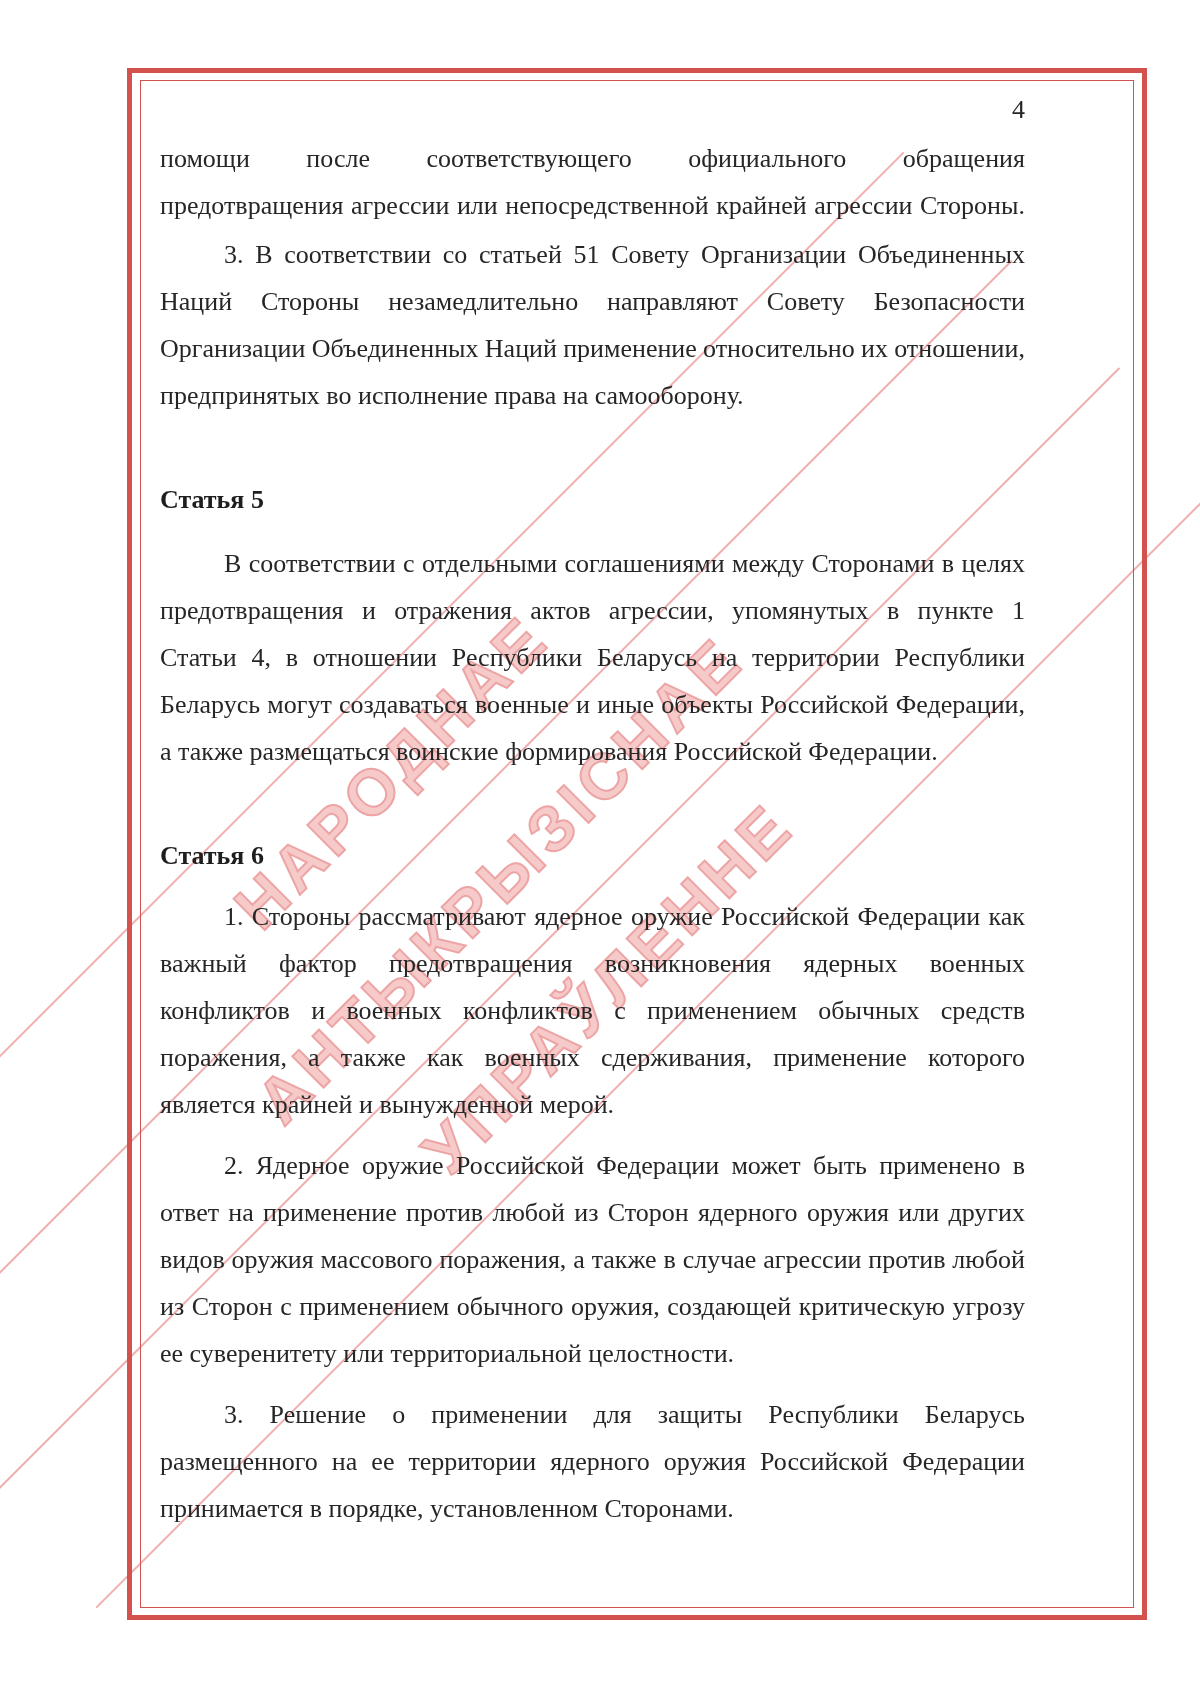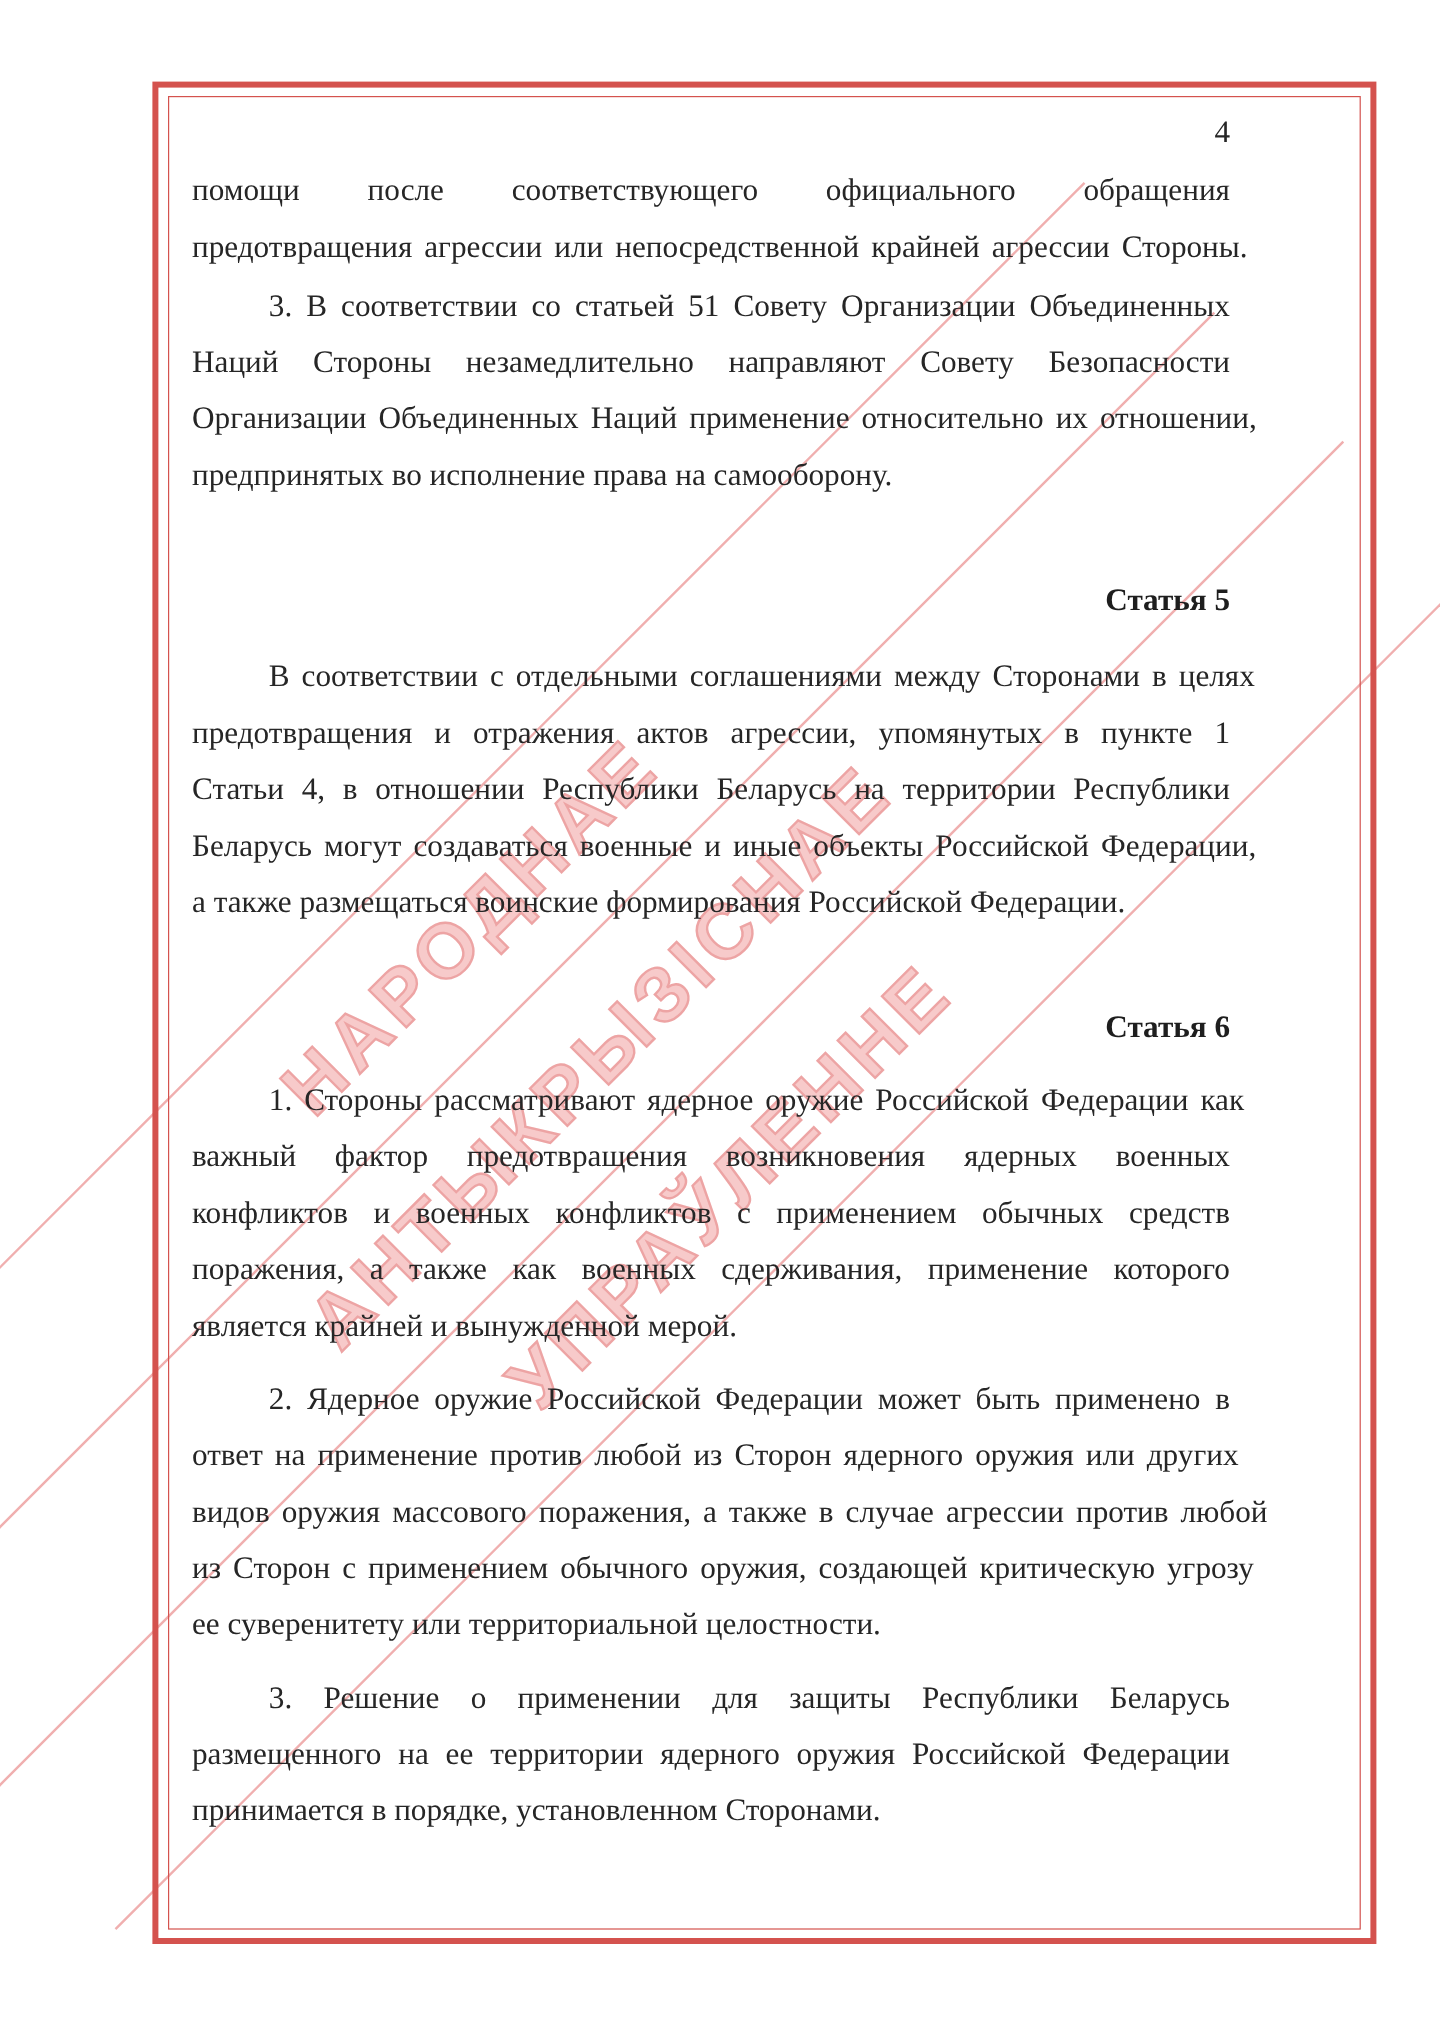--- a/index.html
+++ b/index.html
@@ -40,24 +40,24 @@
   }
   
   .page-number{
     position:absolute;left:160px;top:95px;width:865px;
     text-align:right;font-size:26px;line-height:30px;z-index:4;
   }
   .text-flow{
     position:absolute;left:160px;top:135px;width:865px;
     font-size:26px;line-height:47px;z-index:4;
   }
-  .line{height:47px;white-space:nowrap;gap:10px;}
+  .line{height:47px;white-space:nowrap;}
   .line.j{display:flex;justify-content:space-between;}
   .line.indent{padding-left:64px;}
-  .heading{font-weight:bold;text-align:right;height:47px;color:#1e1e1e;font-family:Liberation Serif, serif;}
+  .heading{font-weight:bold;text-align:left;height:47px;color:#1e1e1e;font-family:Liberation Serif, serif;}
   
   .block-1{margin-top:2px;}
   .block-2{margin-top:57px;}
   .block-3{margin-top:17px;}
   .block-4{margin-top:57px;}
   .block-5{margin-top:14px;}
   .block-6{margin-top:14px;}
   .block-7{margin-top:14px;}
 </style>
 </head>

